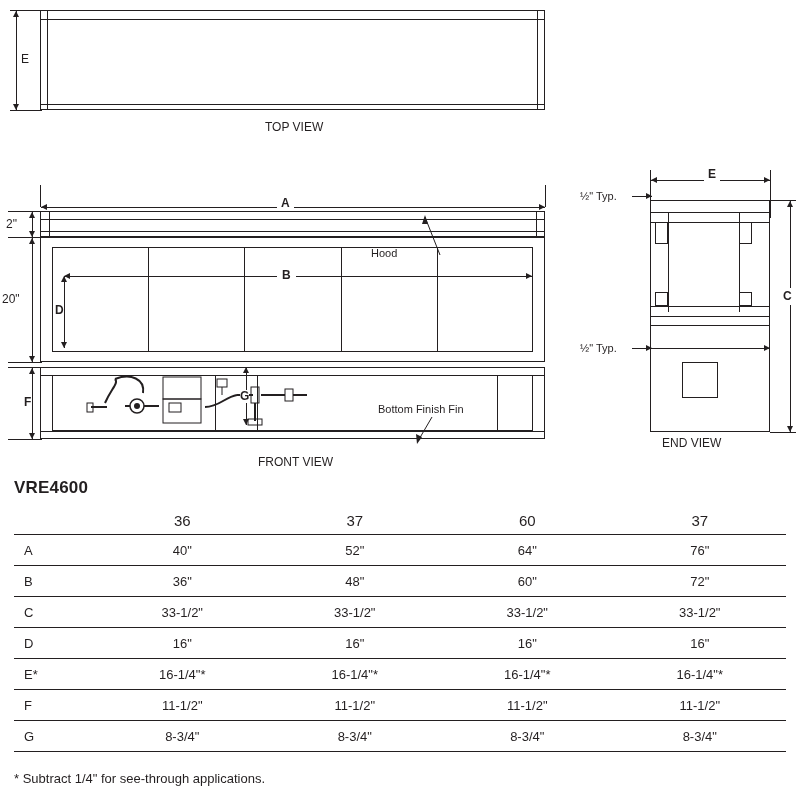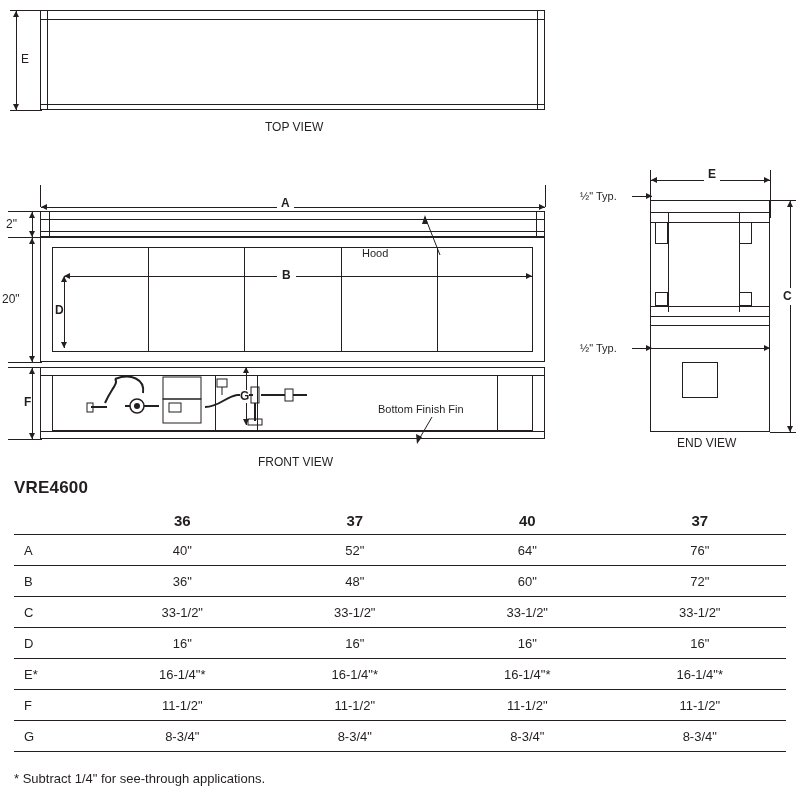--- a/index.html
+++ b/index.html
@@ -86,21 +86,21 @@
   table.spec th, table.spec td {
     border-bottom: 1px solid #231f20;
     padding: 4px 0 4px 0;
     text-align: center;
     font-weight: normal;
     height: 22px;
     vertical-align: middle;
   }
   table.spec thead th {
     border-bottom: 1px solid #231f20;
-    font-weight: bold;
+    font-weight: normal;
     font-size: 15px;
     padding-bottom: 3px;
   }
   table.spec .rowlabel {
     width: 72px;
     text-align: left;
     padding-left: 10px;
     font-size: 13px;
   }
   table.spec thead th.rowlabel { border-bottom: 1px solid #231f20; }
@@ -177,21 +177,21 @@
     <div class="ar-d" style="left:61px;top:167px;"></div>
     <div class="lbl-big lbl-bold" style="left:55px;top:128px;background:#fff;padding:1px 0;">D</div>
 
     <div class="line-h" style="left:8px;top:62px;width:34px;"></div>
     <div class="line-h" style="left:8px;top:187px;width:34px;"></div>
     <div class="line-v" style="left:32px;top:62px;height:125px;"></div>
     <div class="ar-u" style="left:29px;top:63px;"></div>
     <div class="ar-d" style="left:29px;top:181px;"></div>
     <div class="lbl-big" style="left:2px;top:118px;background:#fff;">20"</div>
 
-    <div class="lbl" style="left:362px;top:72px;font-size:11px;">Hood</div>
+    <div class="lbl" style="left:371px;top:72px;font-size:11px;">Hood</div>
     <svg class="abs" style="left:395px;top:38px;width:60px;height:44px;" viewBox="0 0 60 44">
       <line x1="45" y1="42" x2="30" y2="4" stroke="#231f20" stroke-width="1"></line>
       <polygon points="30,2 33,11 27,11" fill="#231f20"></polygon>
     </svg>
 
     <div class="box" style="left:40px;top:192px;width:505px;height:72px;"></div>
     <div class="line-h" style="left:41px;top:200px;width:503px;"></div>
     <div class="box" style="left:52px;top:200px;width:481px;height:56px;"></div>
     <div class="line-v" style="left:215px;top:201px;height:55px;"></div>
     <div class="line-v" style="left:257px;top:201px;height:55px;"></div>
@@ -279,32 +279,32 @@
     <div class="lbl" style="left:0px;top:30px;">½" Typ.</div>
     <div class="line-h" style="left:52px;top:36px;width:20px;"></div>
     <div class="ar-r" style="left:66px;top:33px;"></div>
 
     <div class="lbl" style="left:0px;top:182px;">½" Typ.</div>
     <div class="line-h" style="left:52px;top:188px;width:20px;"></div>
     <div class="ar-r" style="left:66px;top:185px;"></div>
     <div class="line-h" style="left:72px;top:188px;width:118px;"></div>
     <div class="ar-r" style="left:184px;top:185px;"></div>
 
-    <div class="lbl-big" style="left:97px;top:277px;">END VIEW</div>
+    <div class="lbl-big" style="left:82px;top:277px;">END VIEW</div>
   </div>
 
   <div class="model-title">VRE4600</div>
 
   <table class="spec">
     <thead>
       <tr>
         <th class="rowlabel"></th>
         <th>36</th>
         <th>37</th>
-        <th>40</th>
+        <th>60</th>
         <th>37</th>
       </tr>
     </thead>
     <tbody>
       <tr>
         <td class="rowlabel">A</td>
         <td>40"</td>
         <td>52"</td>
         <td>64"</td>
         <td>76"</td>

